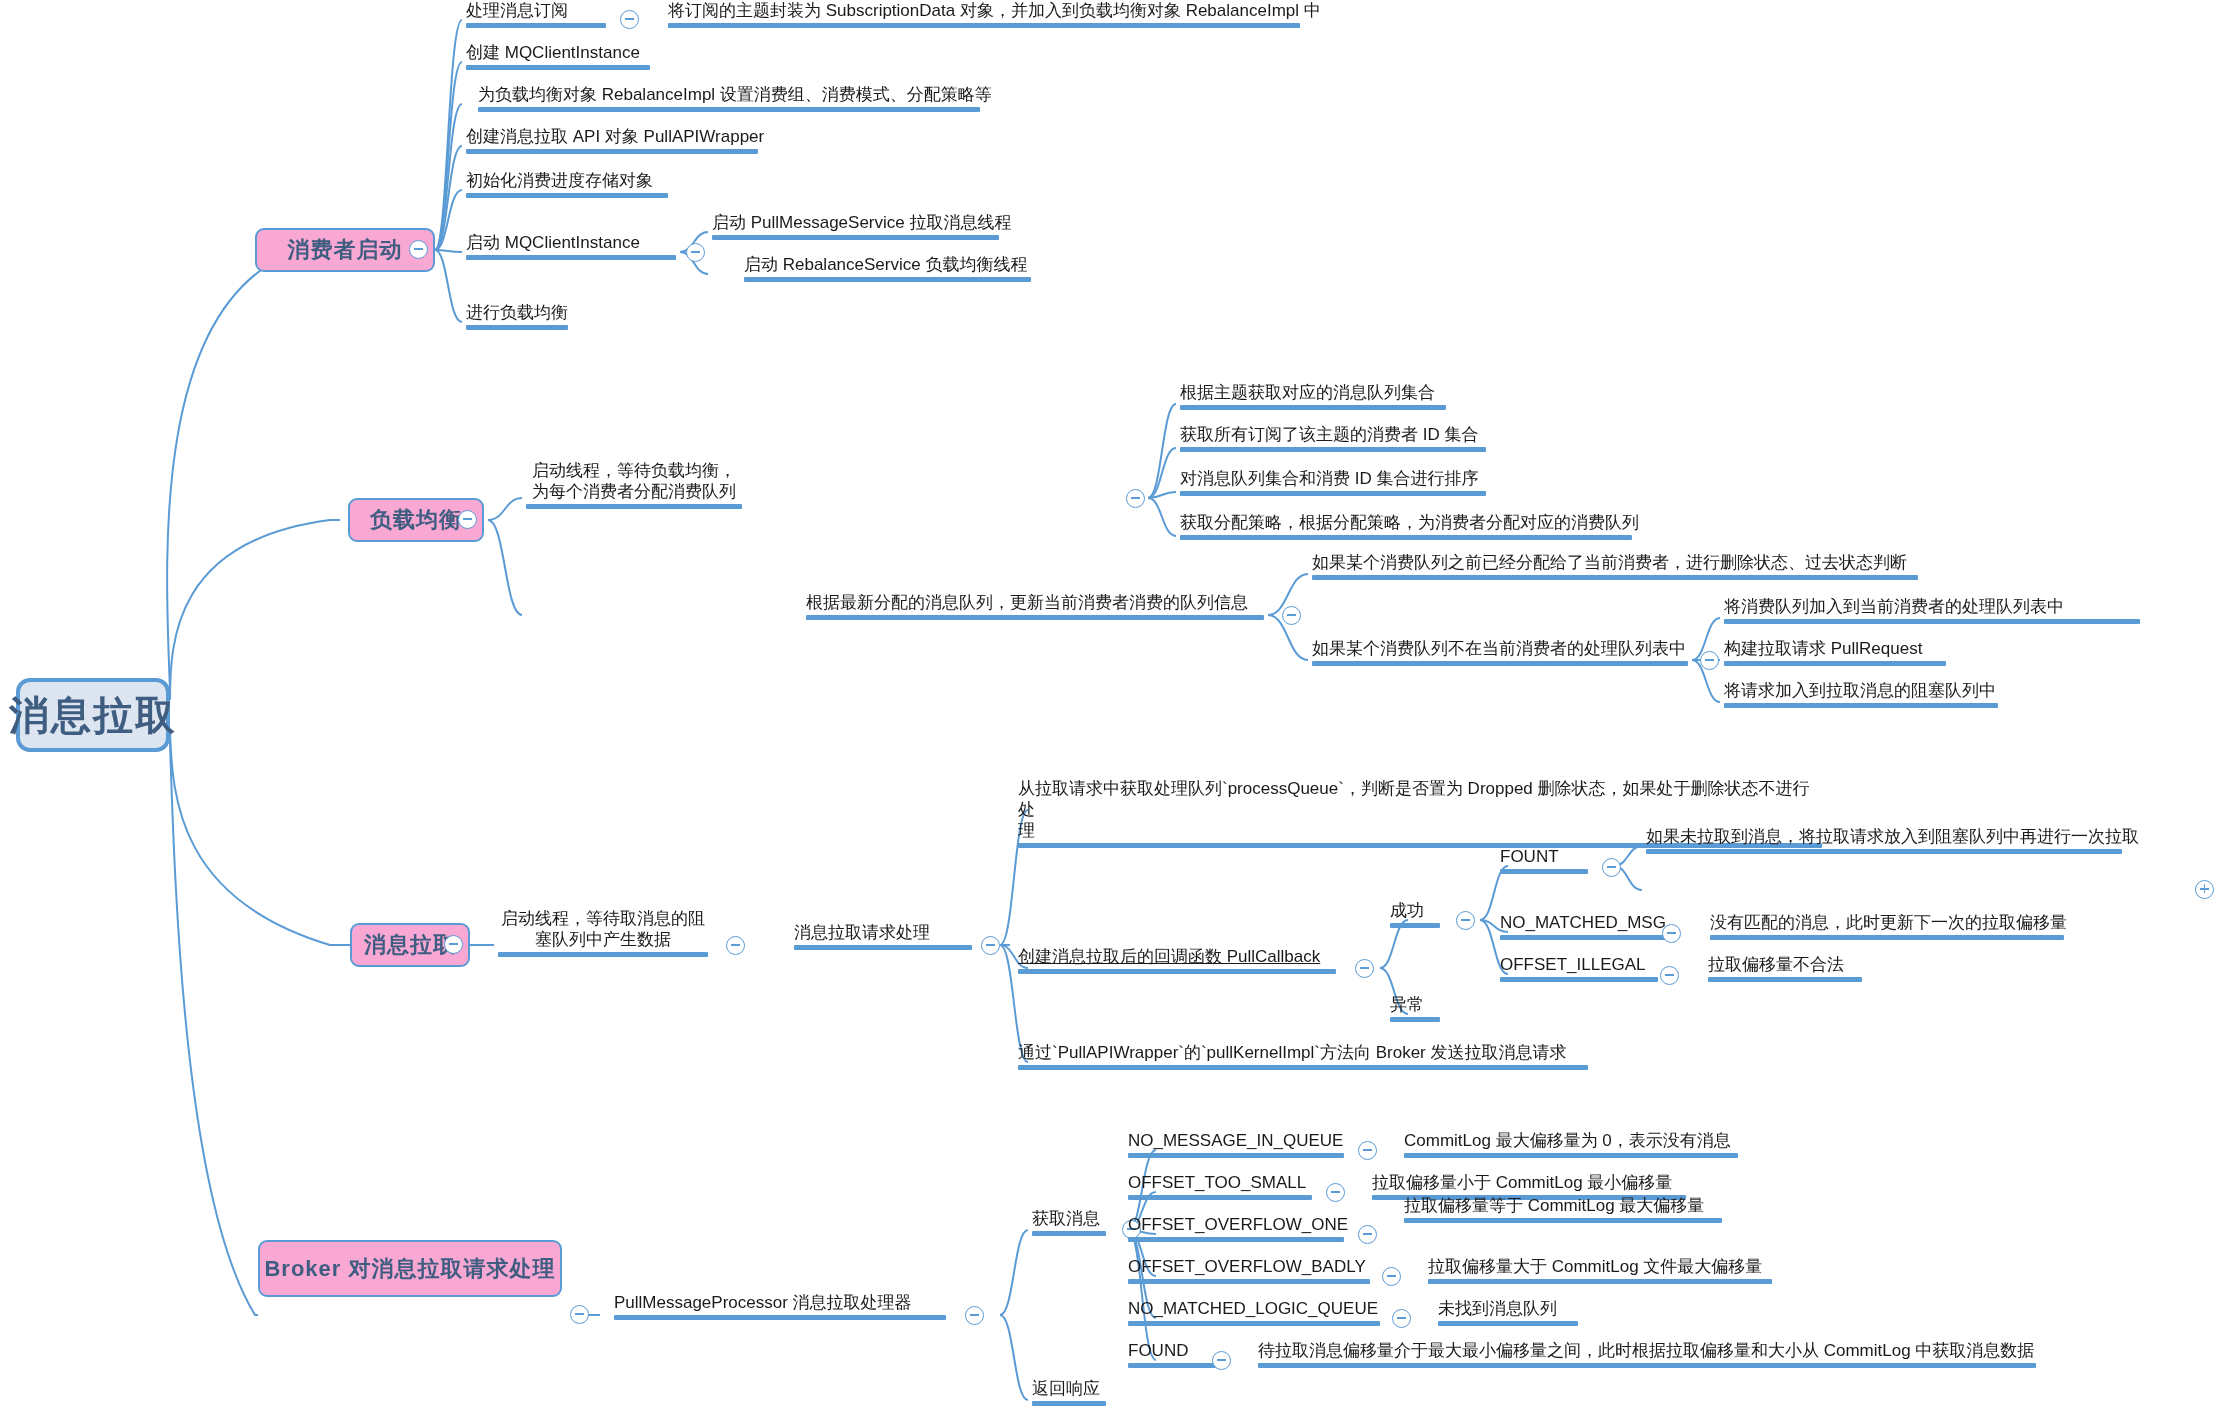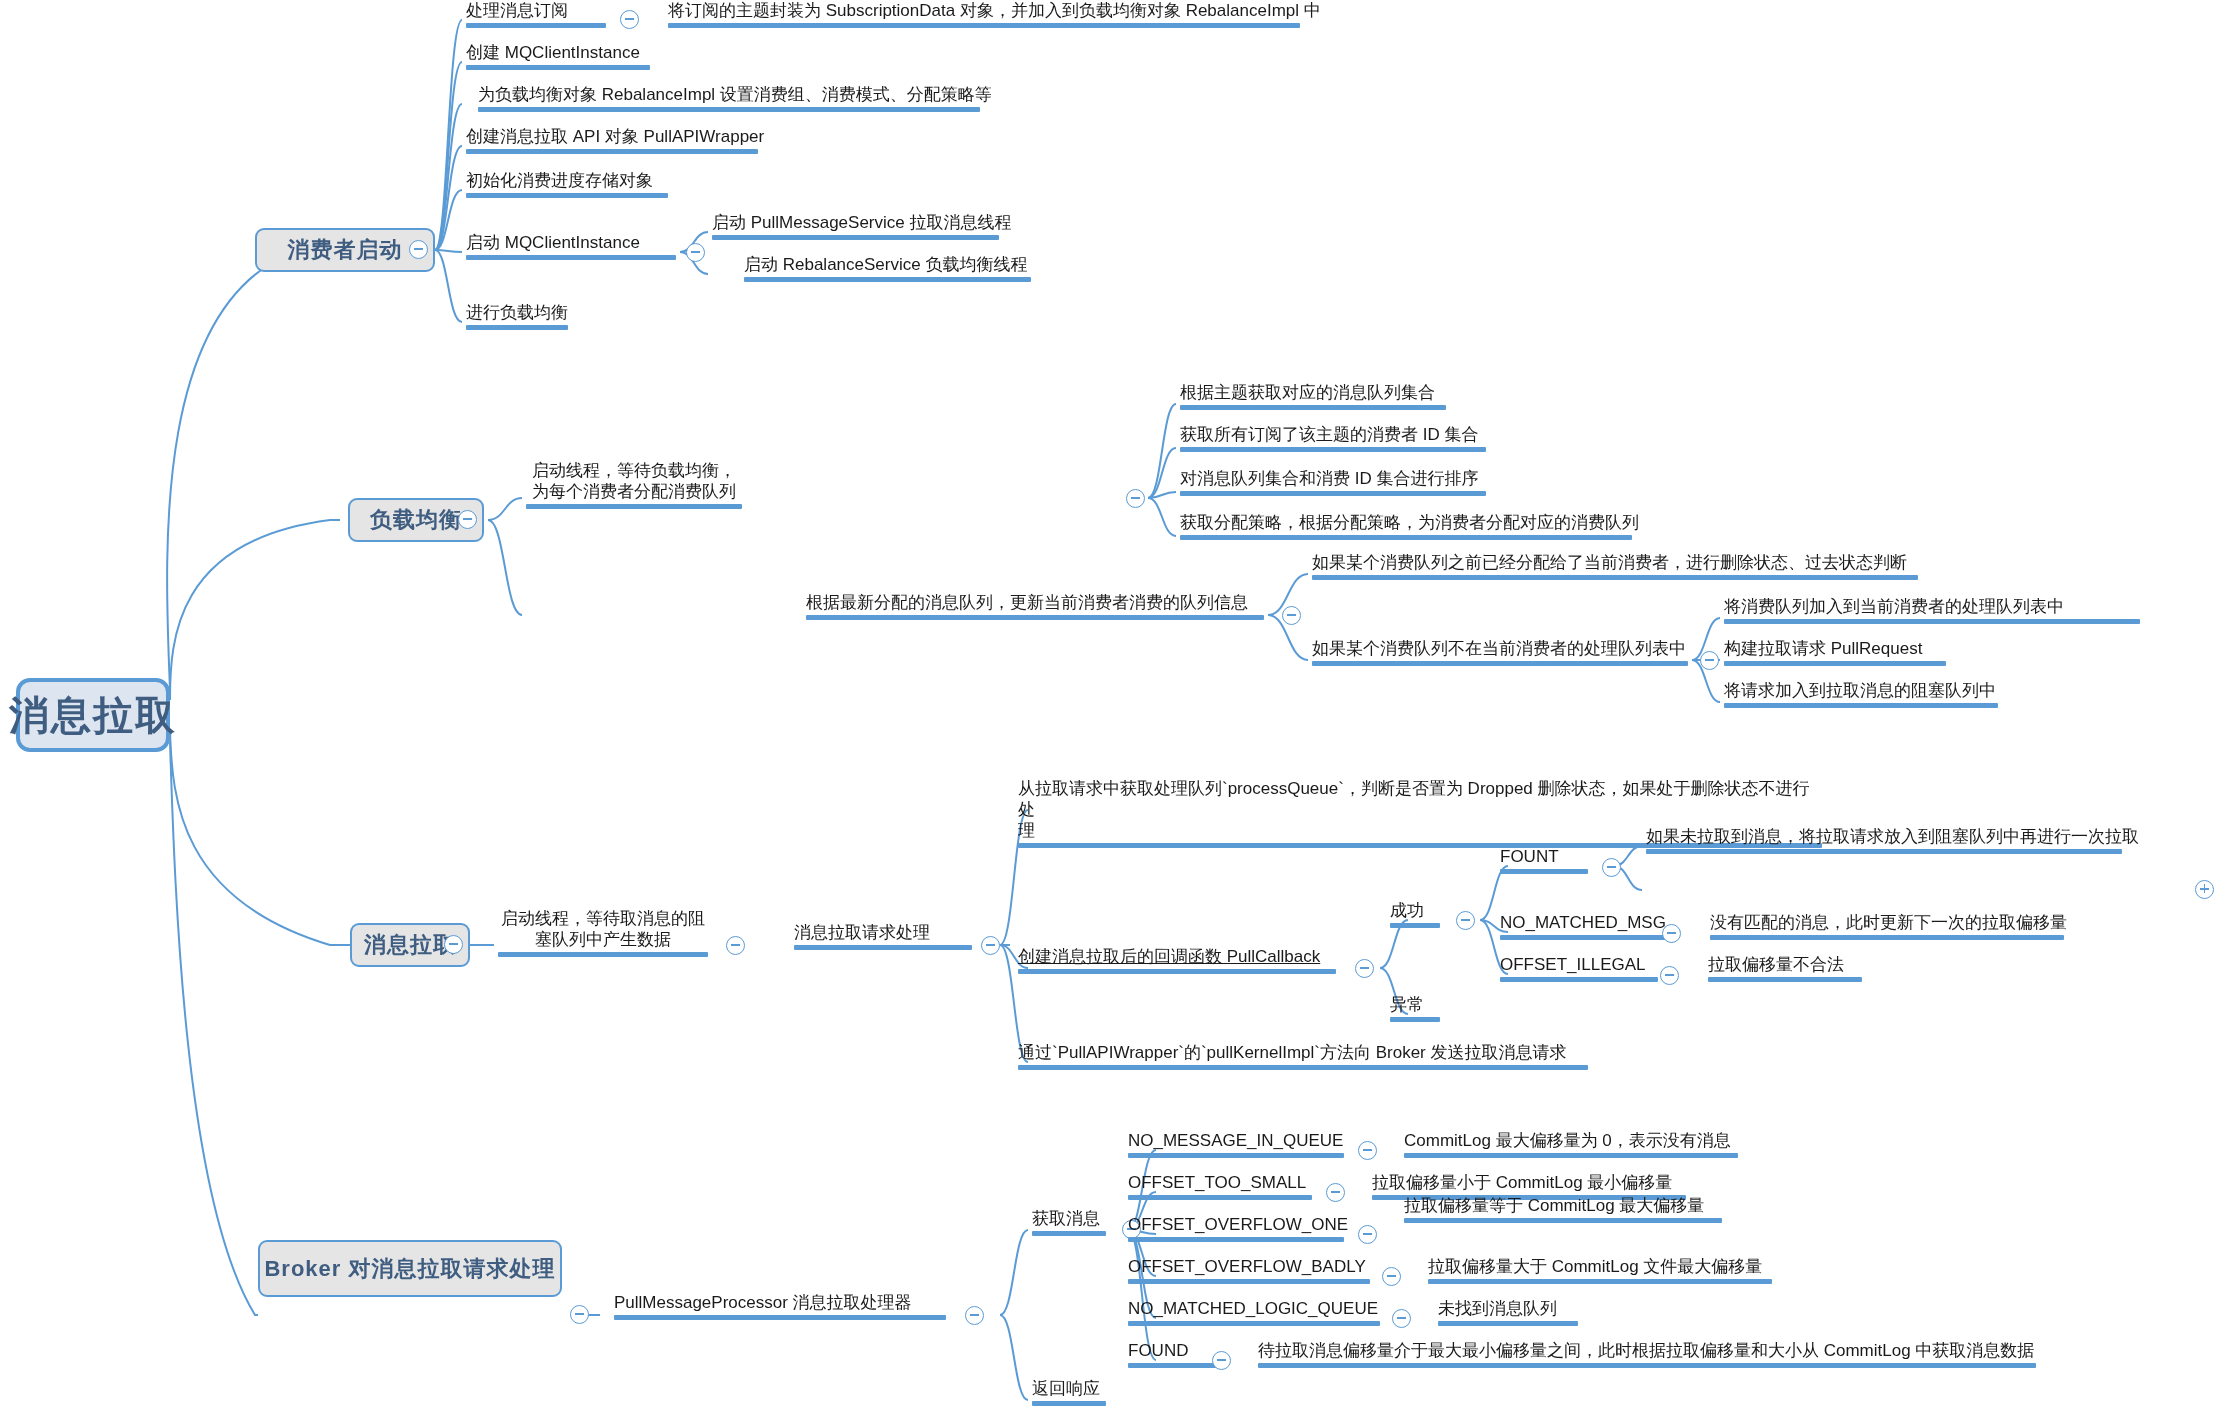--- a/index.html
+++ b/index.html
@@ -24,21 +24,21 @@
     font-weight:700;
     letter-spacing:2px;
     display:flex;align-items:center;justify-content:center;
     white-space:nowrap;
   }
 
   
   .branch-node{
     position:absolute;
     box-sizing:border-box;
-    background:#e5e5e5;
+    background:#f9a8d4;
     border:2px solid #5b9bd5;
     border-radius:9px;
     color:#3f5d80;
     font-size:22px;
     font-weight:600;
     letter-spacing:1px;
     display:flex;align-items:center;justify-content:center;
     white-space:nowrap;
     padding:0 14px;
   }

